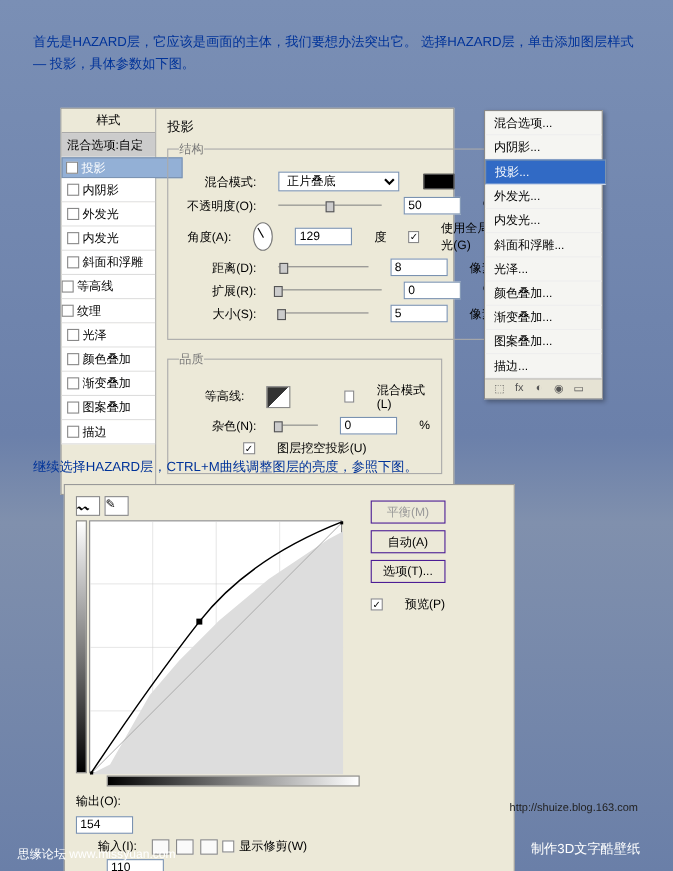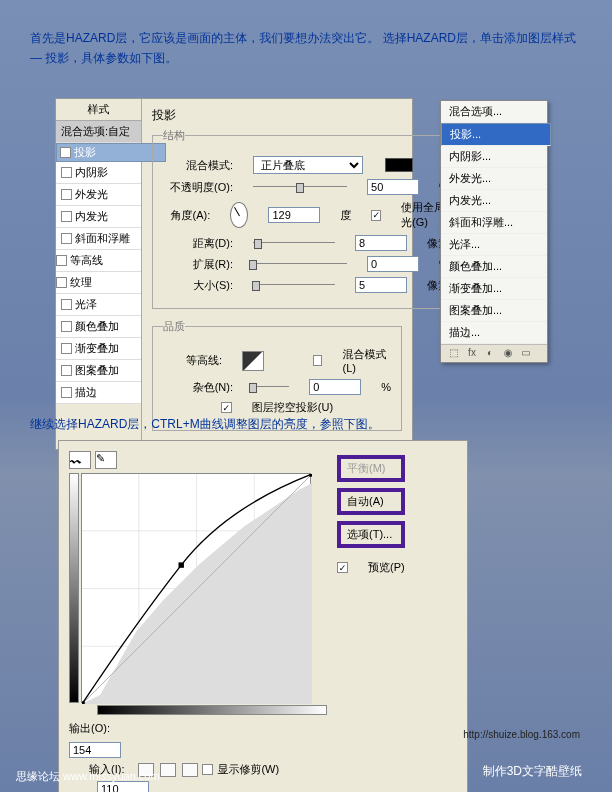--- a/index.html
+++ b/index.html
@@ -35,21 +35,21 @@
   .btm span{width:14px;height:14px;display:inline-block;text-align:center;font-size:10px;color:#555}
   .intro2{color:#003399;padding:8px 30px;font-size:12px}
   .curves{position:absolute;left:58px;top:440px;width:410px;background:#ece9d8;border:1px solid #999;padding:10px;display:flex;gap:10px}
   .cleft{display:flex;flex-direction:column}
   .tools{display:flex;gap:4px;padding-bottom:4px}
   .tbtn{width:22px;height:18px;border:1px solid #888;background:#fff}
   .graph{width:230px;height:230px;border:1px solid #888;background:#fff;position:relative}
   .cout{display:flex;align-items:flex-start;gap:4px;margin-top:6px}
   .cin{display:flex;align-items:center;gap:4px;margin-top:4px;margin-left:20px}
   .cright{display:flex;flex-direction:column;gap:6px;align-items:stretch;padding-top:4px}
-  .btn{background:#ece9d8;border:4px solid #4c1d95;padding:2px 6px;text-align:left}
+  .btn{background:#ece9d8;border:1px solid #4c1d95;padding:2px 6px;text-align:center}
   .btn.dis{color:#999}
   .url{position:absolute;right:32px;bottom:52px;color:#222;font-size:10px}
   .foot{position:absolute;bottom:12px;right:30px;color:#fff;font-size:12px}
   .foot2{position:absolute;bottom:8px;left:16px;color:#fff;font-size:11px}
   .contour-sw{width:26px;height:20px;border:1px solid #888;background:linear-gradient(135deg,#333 49%,#fff 51%)}
   .drops{display:flex;gap:6px;margin-left:10px}
   .dropper{width:16px;height:14px;border:1px solid #888;background:#fafafa}
   .grad-h{height:10px;background:linear-gradient(to right,#000,#fff);border:1px solid #888;margin-top:2px;width:230px;margin-left:28px}
   .grad-v{width:10px;background:linear-gradient(#fff,#000);border:1px solid #888;margin-right:2px}
   .gwrap{display:flex}
@@ -182,22 +182,22 @@
       <div class="row" style="justify-content:center">
         <span class="cb">✓</span>
         <span>图层挖空投影(U)</span>
       </div>
     </fieldset>
   </div>
 </div>
 
 <div class="ctx">
   <div class="ci">混合选项...</div>
+  <div class="ci">内阴影...</div>
   <div class="ci sel">投影...</div>
-  <div class="ci">内阴影...</div>
   <div class="ci">外发光...</div>
   <div class="ci">内发光...</div>
   <div class="ci">斜面和浮雕...</div>
   <div class="ci">光泽...</div>
   <div class="ci">颜色叠加...</div>
   <div class="ci">渐变叠加...</div>
   <div class="ci">图案叠加...</div>
   <div class="ci">描边...</div>
   <div class="btm">
     <span>⬚</span>

